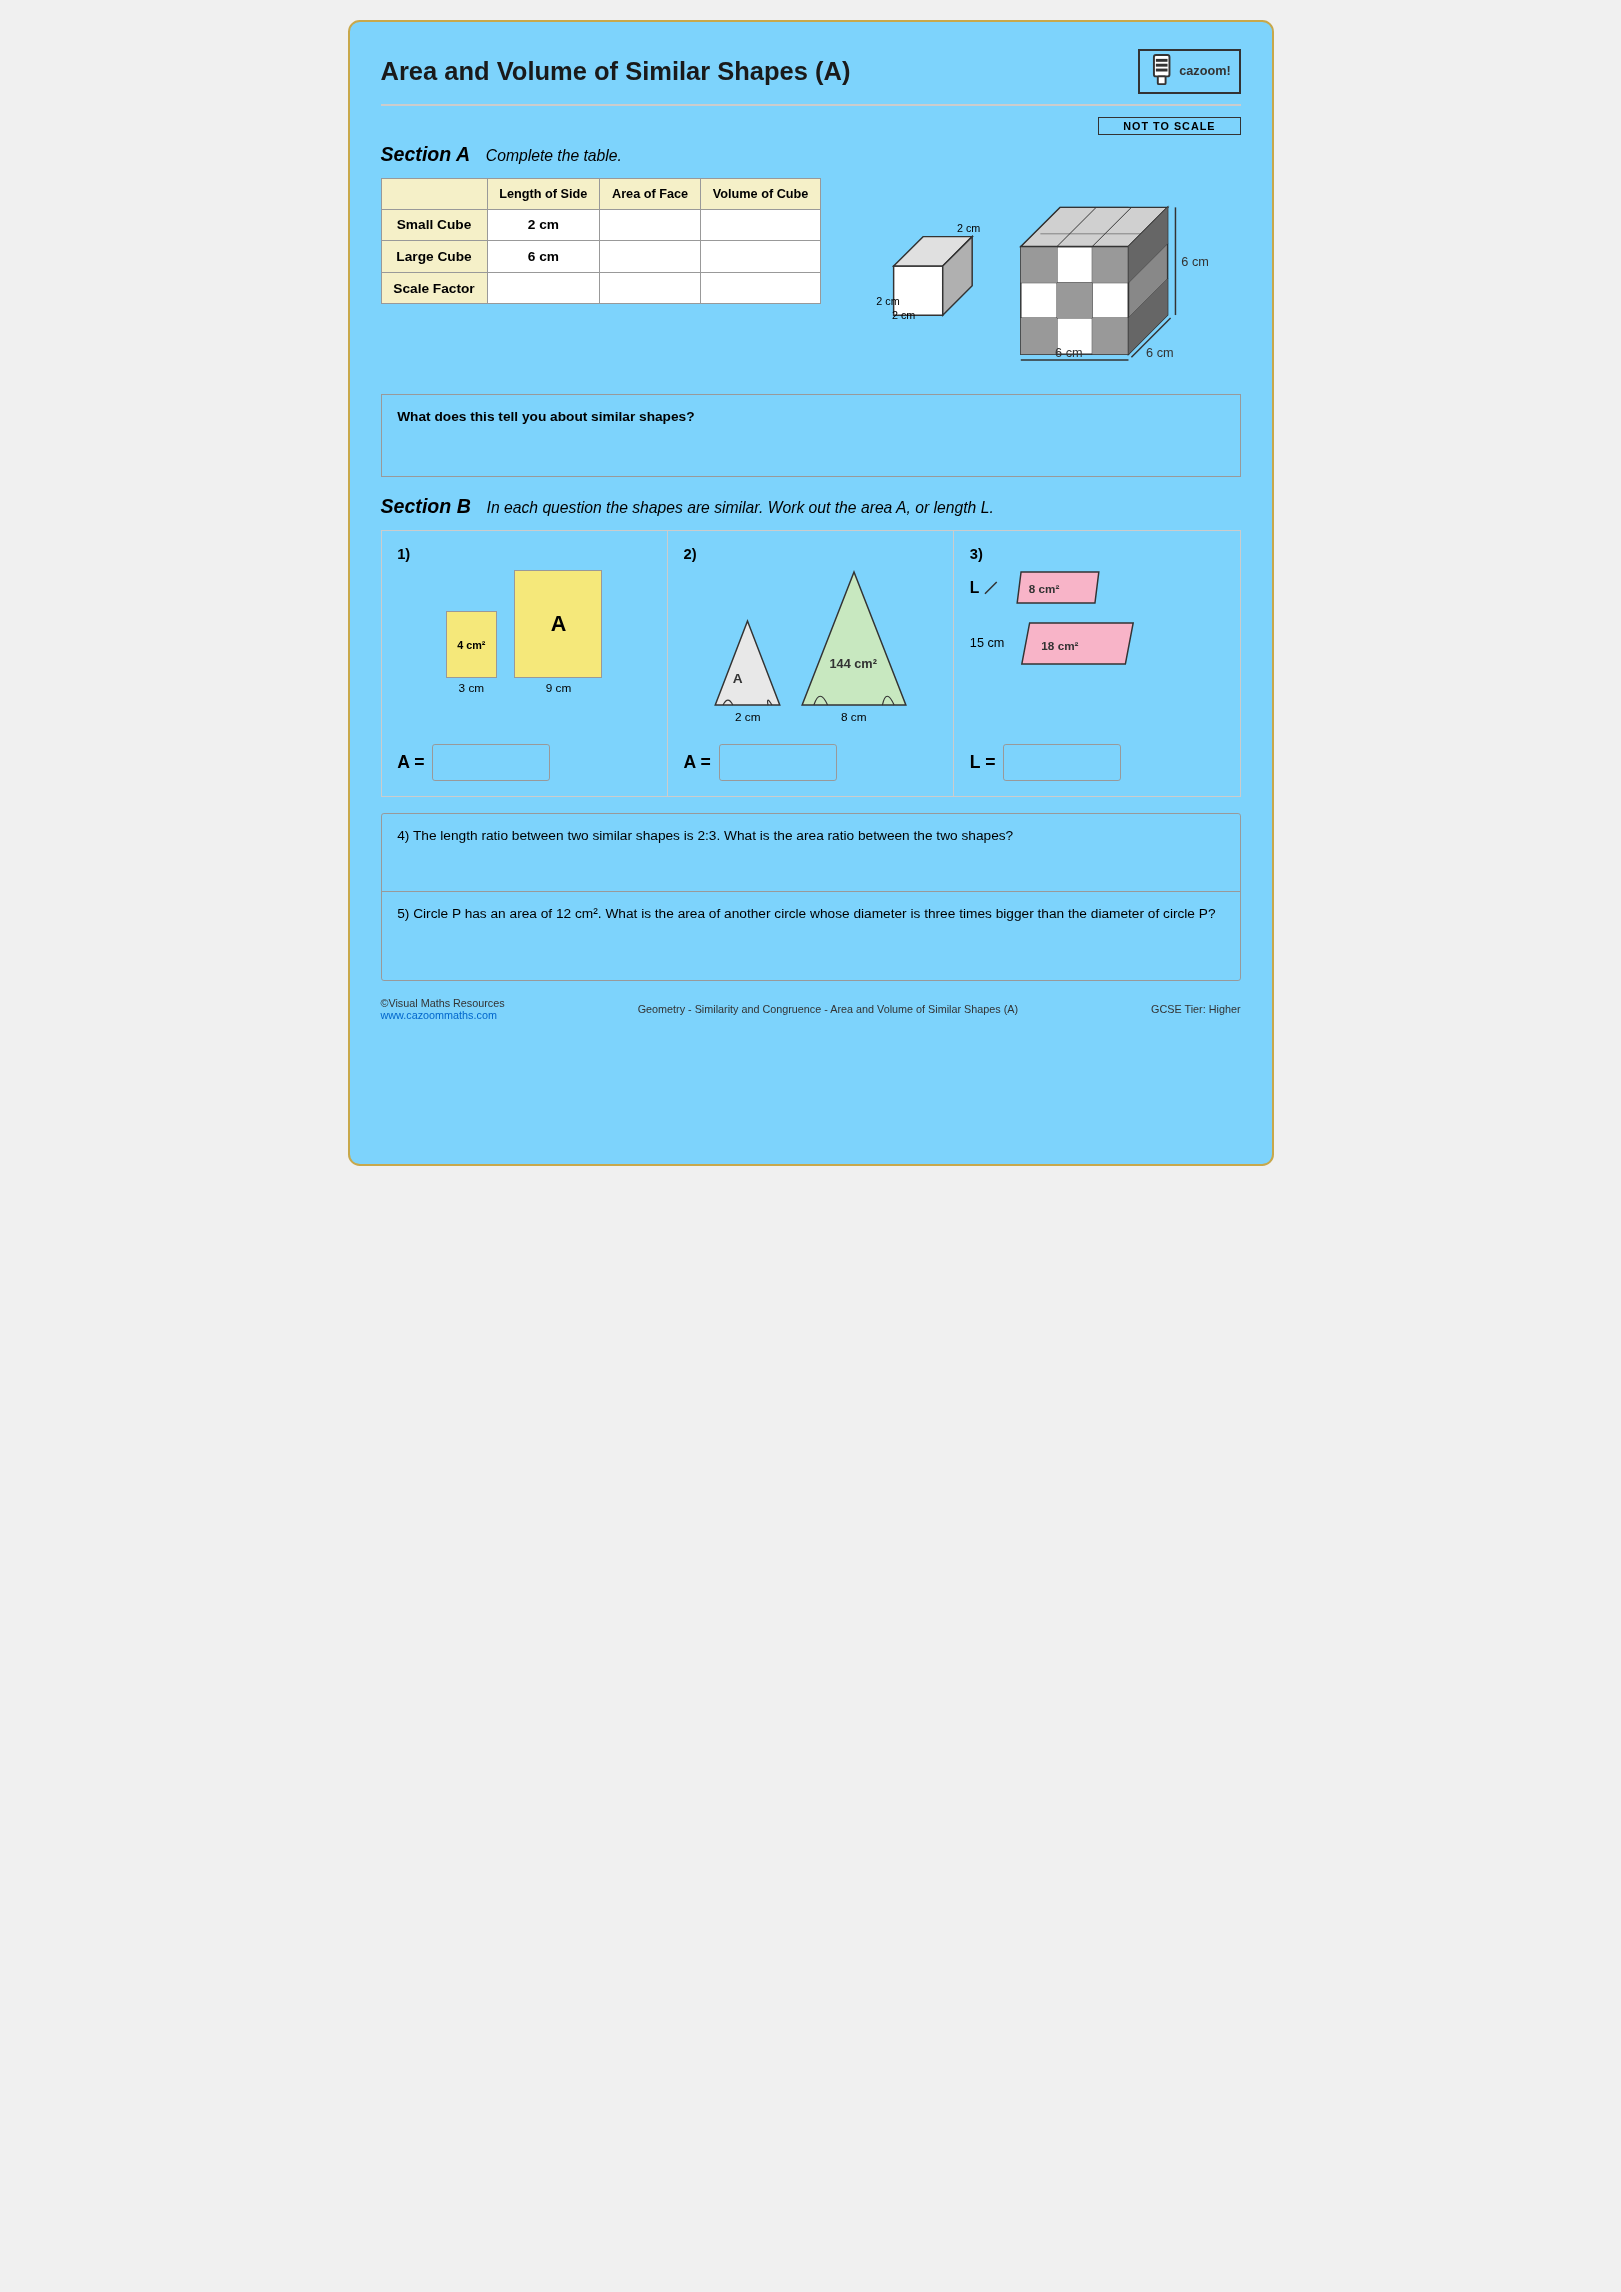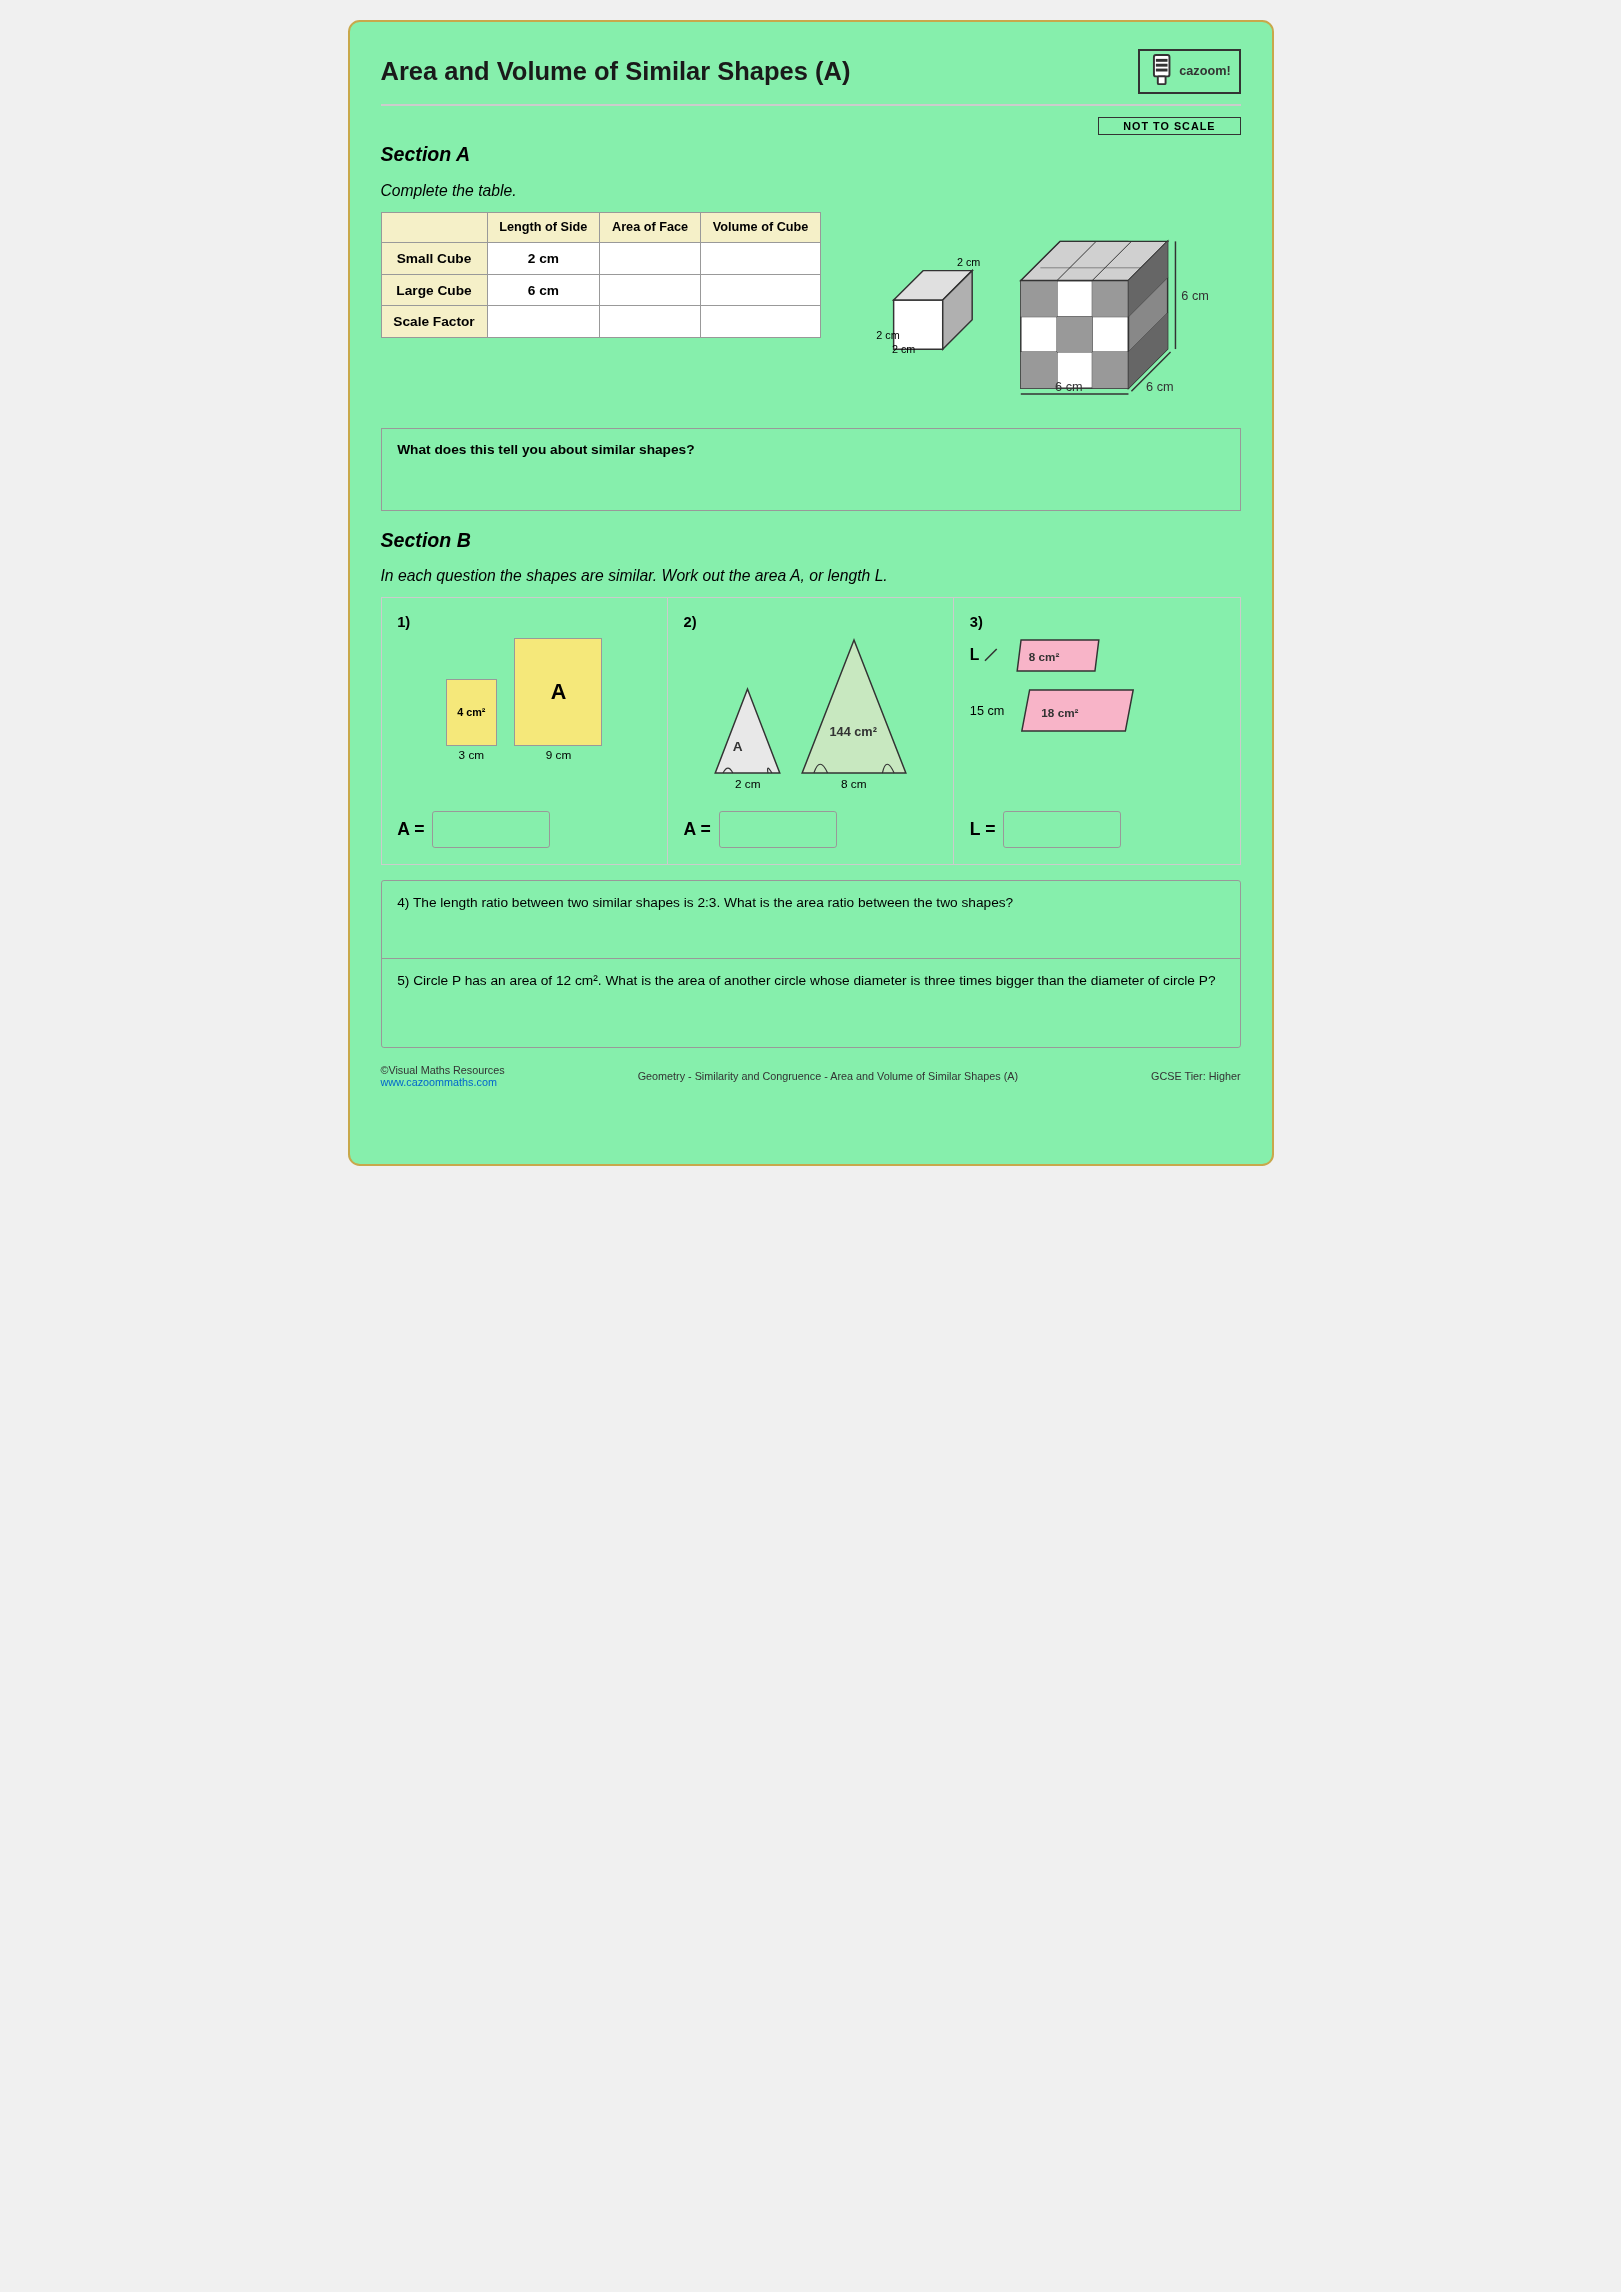--- a/index.html
+++ b/index.html
@@ -4,21 +4,21 @@
   <style>
     * { box-sizing: border-box; margin: 0; padding: 0; }
     body {
       background: #f0f0f0;
       font-family: Arial, sans-serif;
       display: flex;
       justify-content: center;
       padding: 19.6px;
     }
     .page {
-      background: #86efac;
+      background: #7dd3fc;
       width: 926px;
       min-height: 1146px;
       border: 2px solid #c8a84b;
       border-radius: 11.8px;
       padding: 27.4px 31px 23.5px 31px;
       position: relative;
     }
     .header {
       display: flex;
       justify-content: space-between;
@@ -60,21 +60,20 @@
       margin-bottom: 7.8px;
       float: right;
       letter-spacing: 1px;
     }
     .section-header {
       display: flex;
       align-items: baseline;
       gap: 15.7px;
       margin-bottom: 11.8px;
       clear: both;
-      flex-direction: column;
     }
     .section-label {
       font-size: 19.6px;
       font-weight: bold;
       font-style: italic;
     }
     .section-instruction {
       font-size: 15.7px;
       font-style: italic;
     }

